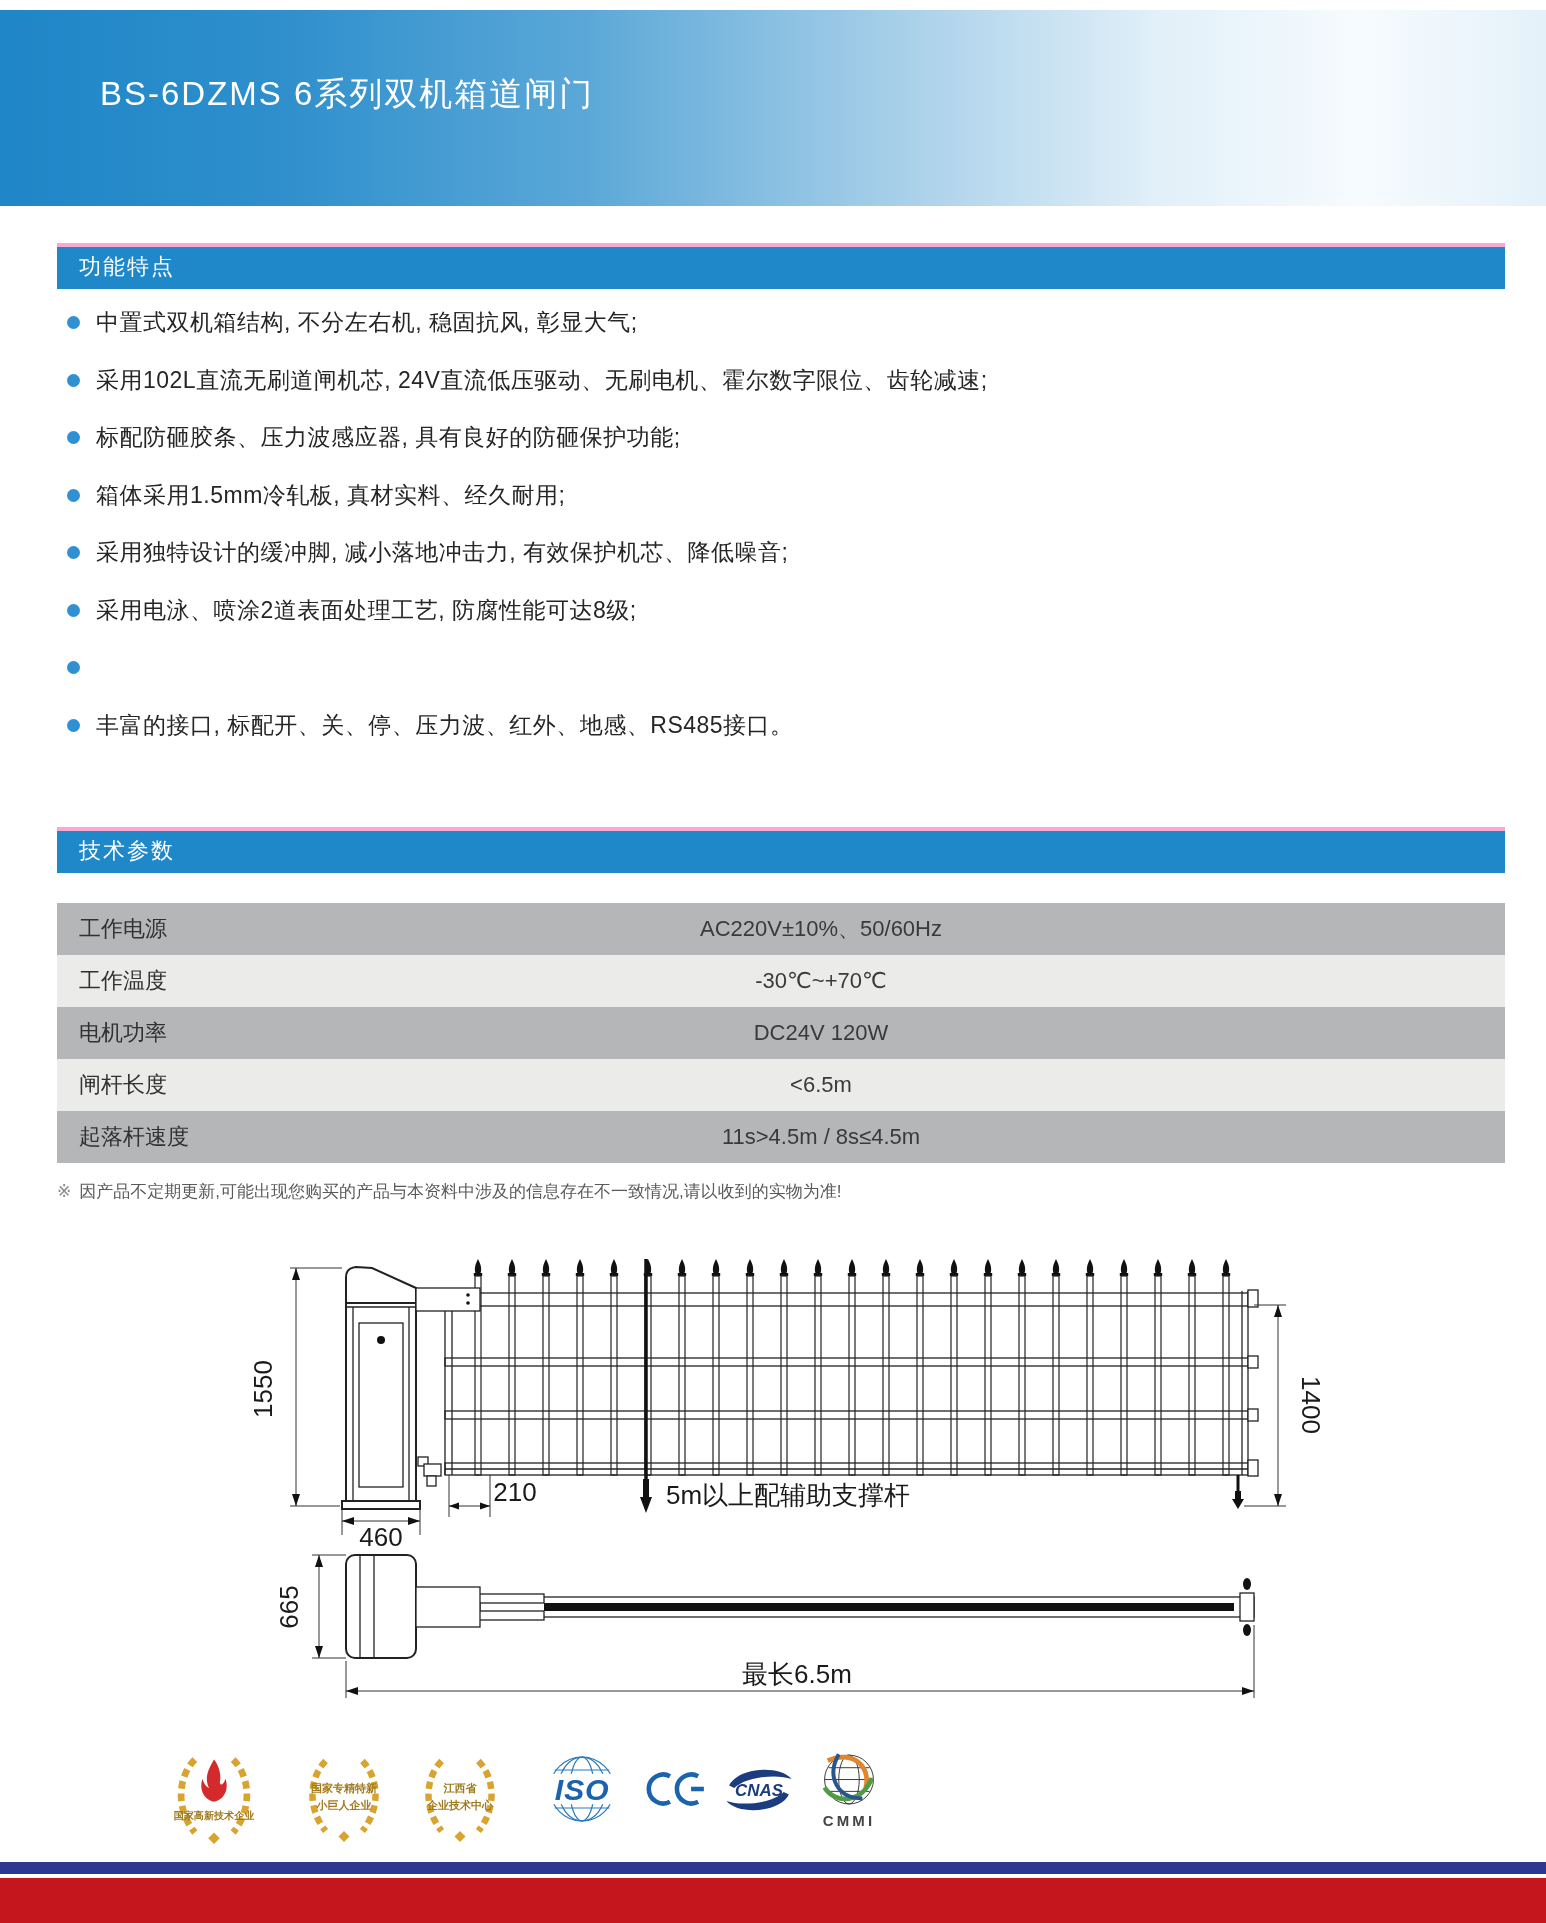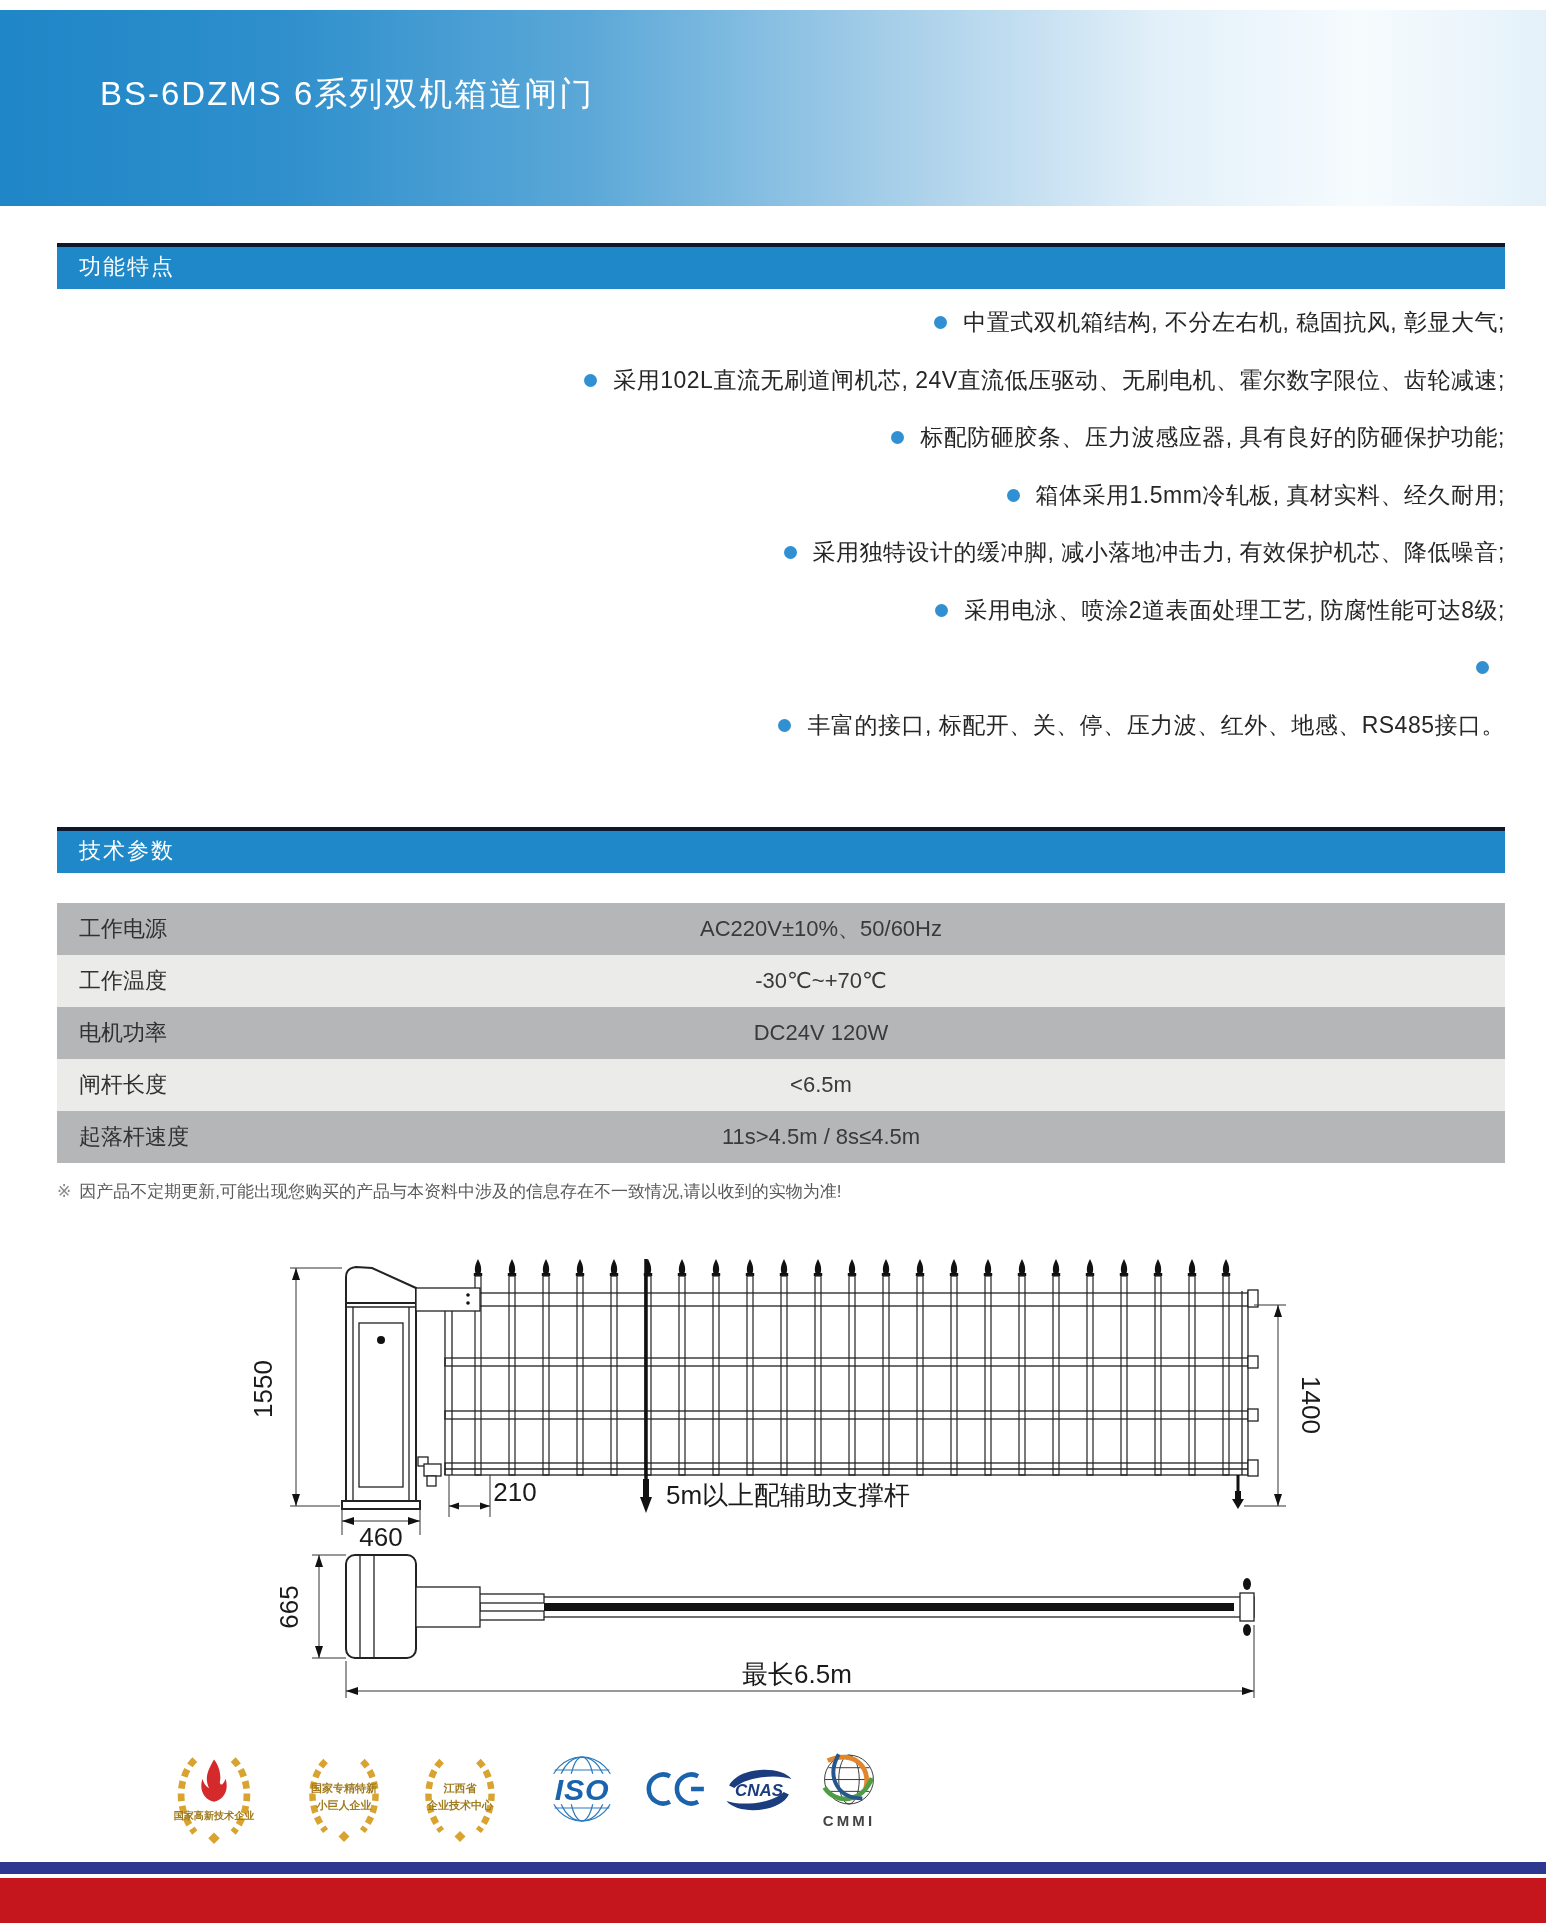--- a/index.html
+++ b/index.html
@@ -5,28 +5,28 @@
   html,body{margin:0;padding:0;}
   body{font-family:"Liberation Sans","DejaVu Sans",sans-serif;background:#ffffff;}
   .page{position:relative;width:1546px;height:1923px;background:#fff;overflow:hidden;}
 
   
   .header-band{position:absolute;left:0;top:10px;width:1546px;height:196px;
     background:linear-gradient(90deg,#1f86c7 0%,#2e8fcc 18%,#5ba8d8 38%,#a7cfe9 58%,#e2f0f9 75%,#f6fbfe 88%,#e4f1f9 100%);}
   .header-title{position:absolute;left:100px;top:62px;font-size:33px;color:#ffffff;letter-spacing:2px;font-weight:400;}
 
   
-  .section-bar{position:absolute;left:57px;width:1448px;height:46px;background:#1e88c8;border-top:4px solid #0f172a;box-sizing:border-box;}
+  .section-bar{position:absolute;left:57px;width:1448px;height:46px;background:#1e88c8;border-top:4px solid #f9a8d4;box-sizing:border-box;}
   .section-bar .bar-label{color:#ffffff;font-size:22px;line-height:40px;padding-left:22px;letter-spacing:2px;}
   #features-bar{top:243px;}
   #specs-bar{top:827px;}
 
   
   .feature-list{position:absolute;left:57px;top:294px;width:1448px;list-style:none;margin:0;padding:0;}
-  .feature-list li{height:57.5px;display:flex;align-items:center;justify-content:flex-end;}
+  .feature-list li{height:57.5px;display:flex;align-items:center;}
   .bullet{width:13px;height:13px;border-radius:50%;background:#3090d2;margin:0 16px 0 10px;flex:0 0 13px;}
   .feature-text{font-size:23px;color:#262626;letter-spacing:0.5px;}
 
   
   .spec-table{position:absolute;left:57px;top:903px;width:1448px;}
   .spec-row{position:relative;height:52px;}
   .spec-row.dark{background:#b5b6b8;}
   .spec-row.light{background:#ebebe9;}
   .spec-label{position:absolute;left:22px;top:0;height:60px;line-height:52px;font-size:22px;color:#313131;}
   .spec-value{display:block;width:100%;text-align:center;height:52px;line-height:52px;font-size:22px;color:#3a3a3a;margin-left:40px;}

